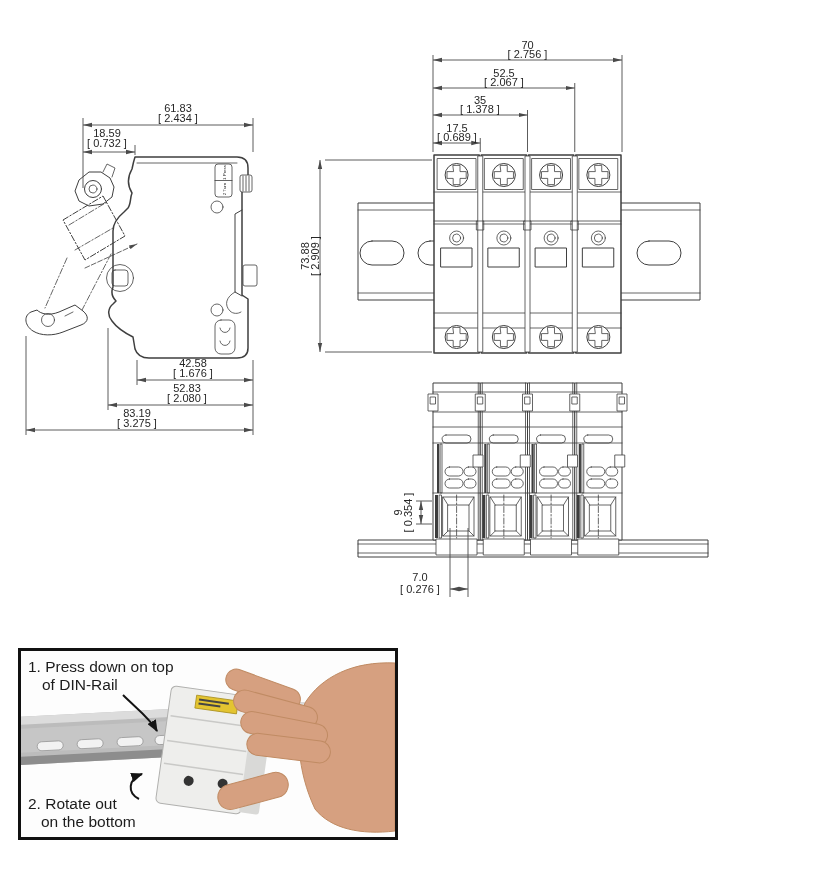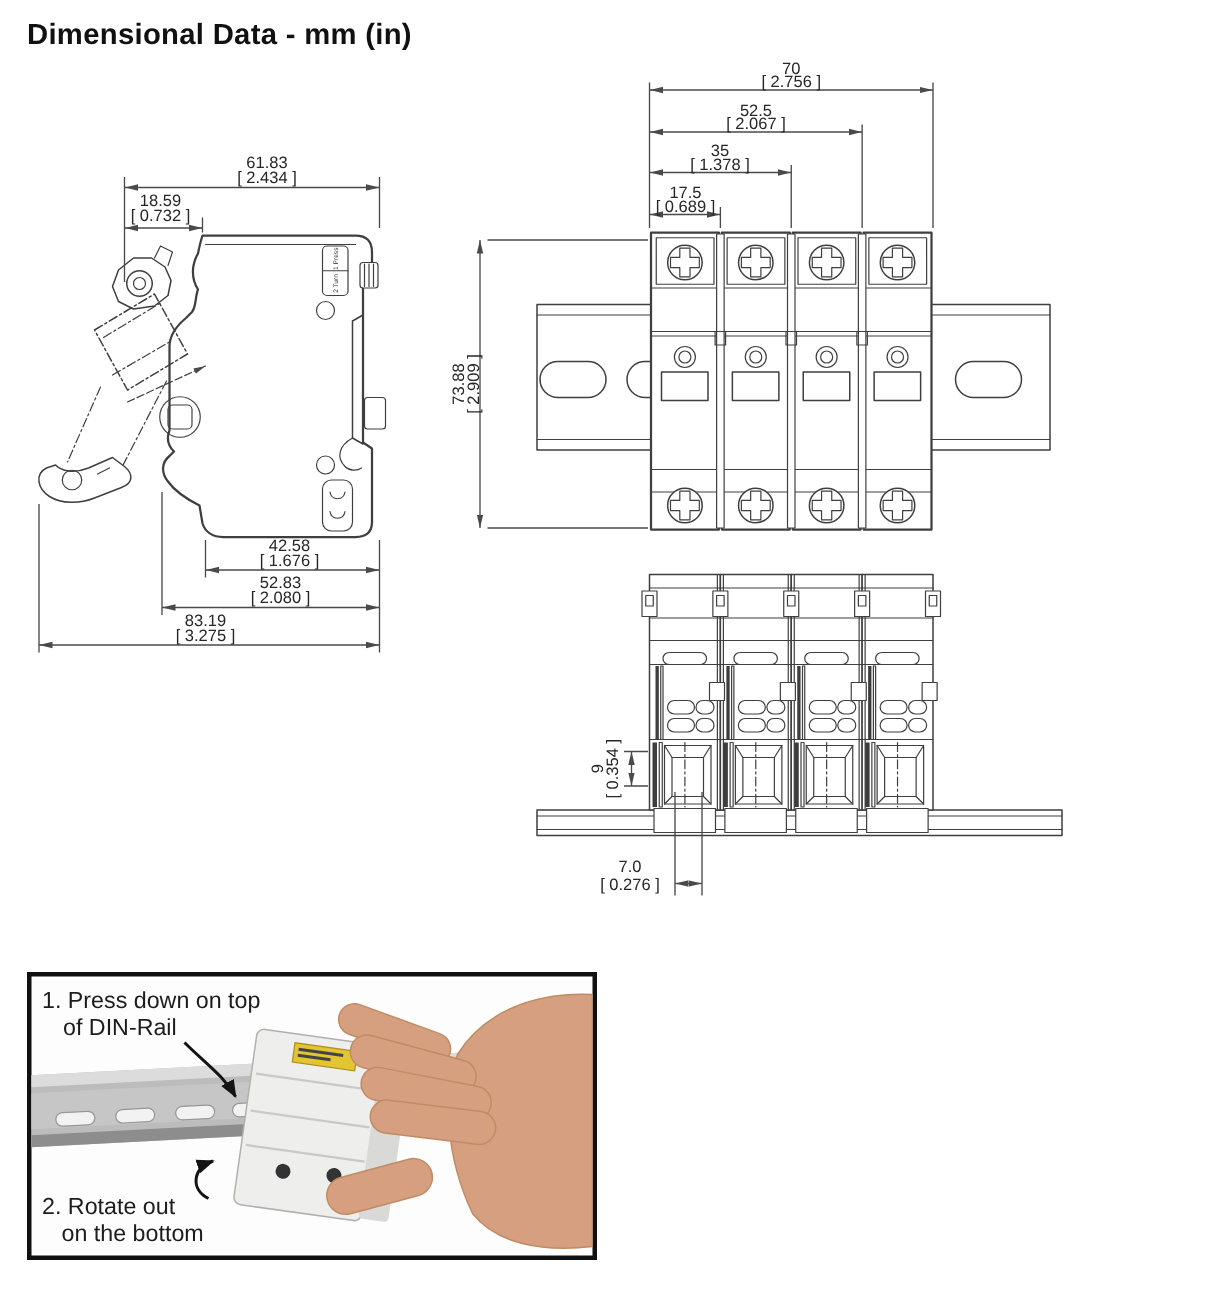--- a/index.html
+++ b/index.html
@@ -19,21 +19,20 @@
   .dsh2{stroke-dasharray:5 2;}
   .ptx{font:15.5px "Liberation Sans",sans-serif;fill:#1c1c1c;}
   #photo-frame{position:absolute;left:18px;top:648px;width:374px;height:186px;
                border:3px solid #111;background:#fdfdfd;box-sizing:content-box;}
 </style>
 </head>
 <body>
 
 <div id="page">
 
-  <div class="h1" style="left:18px;top:12px;">Dimensional Data - mm (in)</div>
 
   <svg class="abs" style="left:15px;top:88px;" width="250" height="352" viewBox="0 0 250 352">
     <defs>
       <marker id="arS" viewBox="0 0 10 6" refX="10" refY="3" markerWidth="10" markerHeight="6" orient="auto-start-reverse">
           <path d="M0,.6 L10,3 L0,5.4 Z" fill="#4a4a4a"></path>
         </marker>
     </defs>
 
     <g>
       <path class="lnf thk" d="M120,69 L222,69 Q233,69 233,80 L233,97 L227,100 L227,207 L233,211

